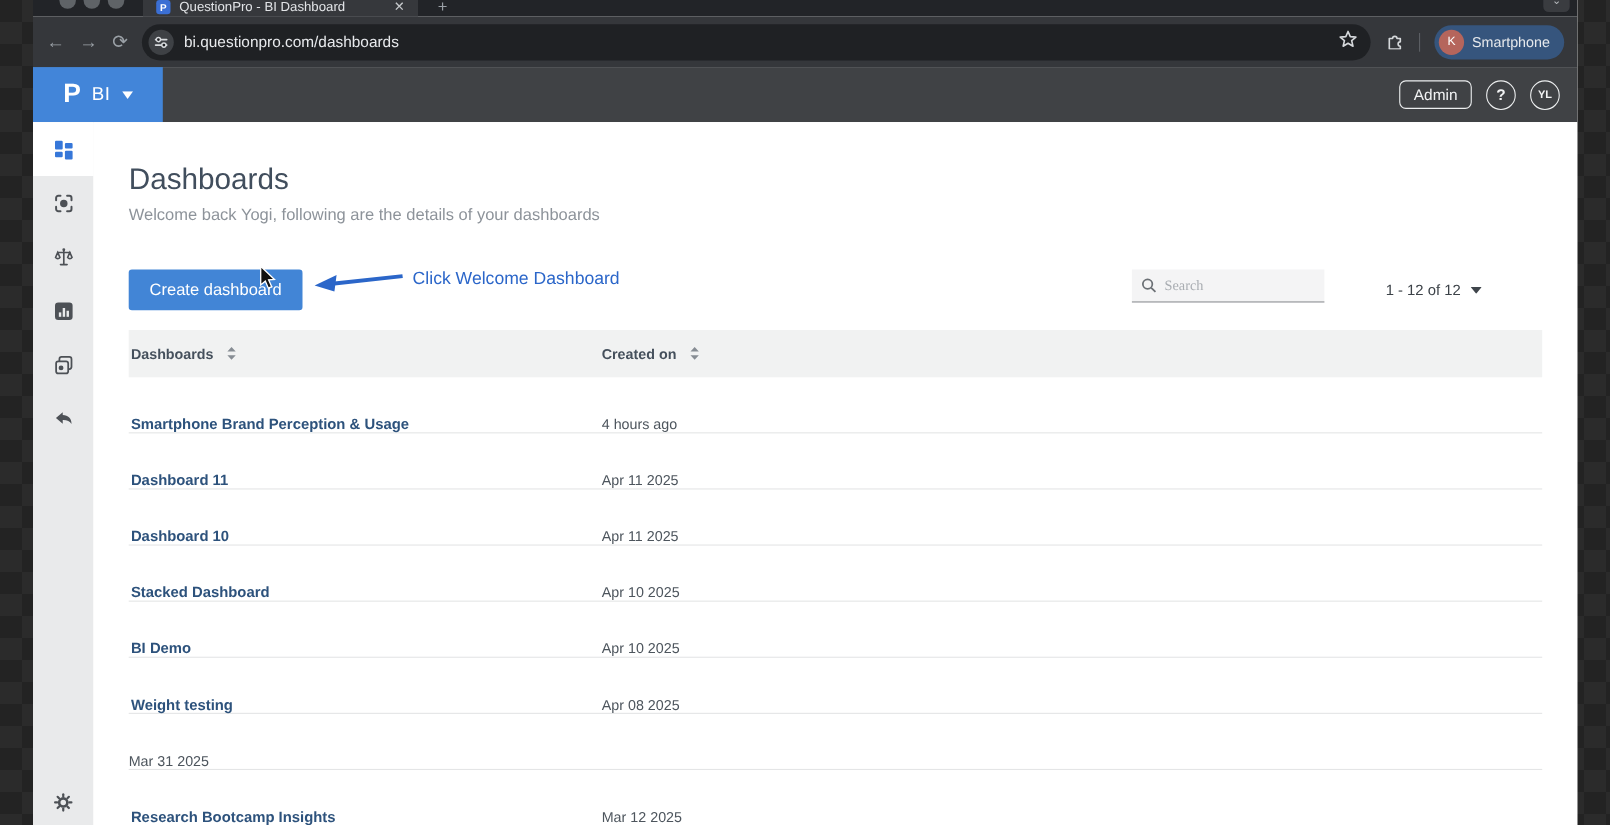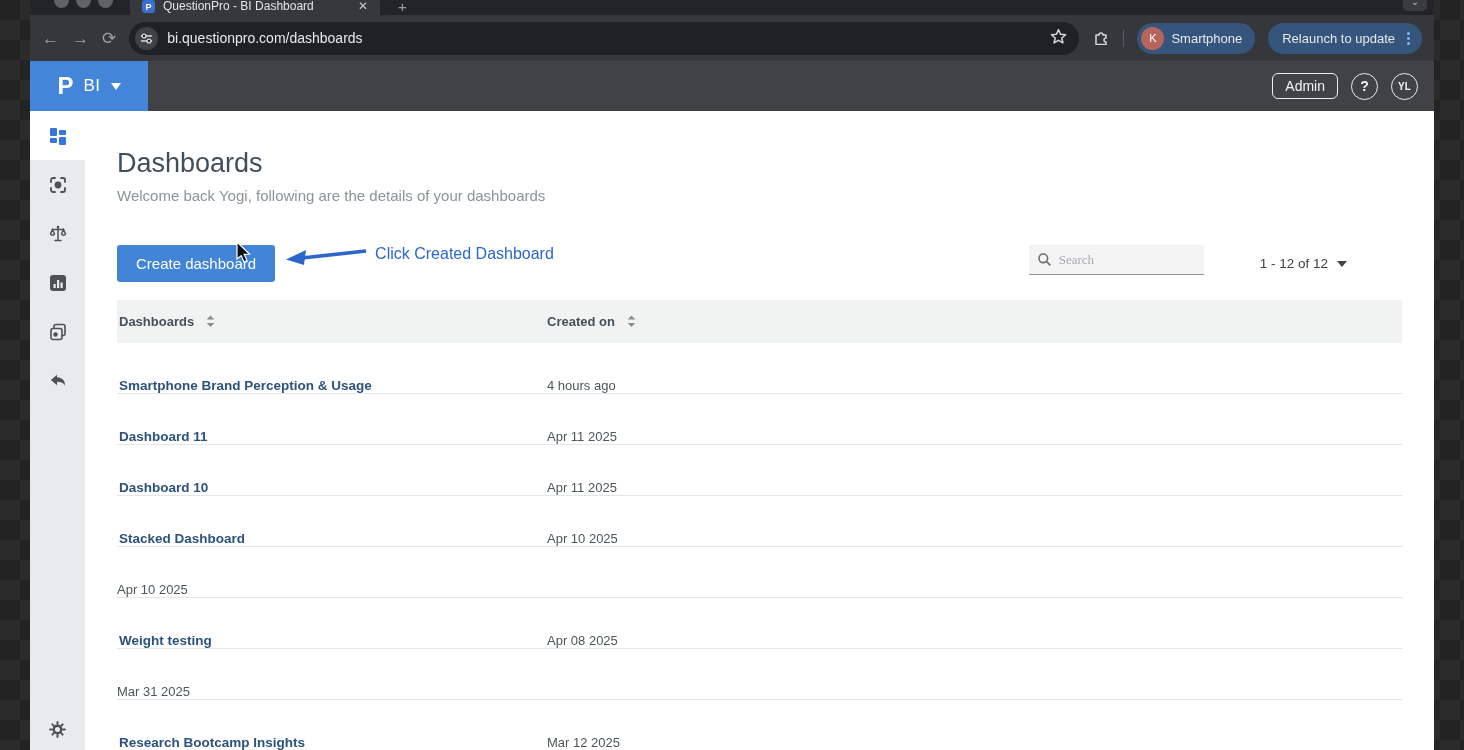--- a/index.html
+++ b/index.html
@@ -143,28 +143,20 @@
     <span>
       <svg width="18" height="18" viewBox="0 0 18 18">
           <path d="M4 8 h3 a2 2 0 1 1 4 0 h3 v3 a2 2 0 1 0 0 4 v2.5 H4 z" fill="none" stroke="#d5d8db" stroke-width="1.5" stroke-linejoin="round"></path>
         </svg>
     </span>
     <span class="tb-sep"></span>
     <div class="pill profile">
       <span class="avatar-k">K</span>
       <span>Smartphone</span>
     </div>
-    <div class="pill relaunch">
-      <span>Relaunch to update</span>
-      <span class="kebab">
-          <i></i>
-          <i></i>
-          <i></i>
-        </span>
-    </div>
   </div>
 
   <div class="appheader">
     <div class="logo-block">
       <span class="logo-p">P</span>
       <span class="logo-bi">BI</span>
       <svg width="10" height="7" viewBox="0 0 10 7">
           <path d="M0 0 h10 L5 7 z" fill="#fff"></path>
         </svg>
     </div>
@@ -255,21 +247,21 @@
     <div class="content">
       <div class="page-title">Dashboards</div>
       <div class="page-sub">Welcome back Yogi, following are the details of your dashboards</div>
 
       <div class="controls">
         <button class="create-btn">Create dashboard</button>
         <svg class="annot-arrow" width="84" height="22" viewBox="0 0 84 22">
           <line x1="82" y1="6" x2="18" y2="13" stroke="#2b66c9" stroke-width="3.6"></line>
           <path d="M2 14.5 L22 5 L20 20 z" fill="#2b66c9"></path>
         </svg>
-        <span class="annot-text">Click Created Dashboard</span>
+        <span class="annot-text">Click Welcome Dashboard</span>
         <span class="ctrl-spacer"></span>
         <div class="searchbox">
           <svg width="15" height="15" viewBox="0 0 16 16">
               <circle cx="6.7" cy="6.7" r="4.6" fill="none" stroke="#6b7075" stroke-width="1.7"></circle>
               <line x1="10.3" y1="10.3" x2="14.3" y2="14.3" stroke="#6b7075" stroke-width="1.7"></line>
             </svg>
           <input type="text" placeholder="Search" style="">
         </div>
         <div class="pagination">
           <span>1 - 12 of 12</span>
@@ -305,20 +297,21 @@
             </div>
             <div class="trow">
               <span class="tname">Dashboard 10</span>
               <span class="tdate">Apr 11 2025</span>
             </div>
             <div class="trow">
               <span class="tname">Stacked Dashboard</span>
               <span class="tdate">Apr 10 2025</span>
             </div>
             <div class="trow">
+              <span class="tname">BI Demo</span>
               <span class="tdate">Apr 10 2025</span>
             </div>
             <div class="trow">
               <span class="tname">Weight testing</span>
               <span class="tdate">Apr 08 2025</span>
             </div>
             <div class="trow">
               <span class="tdate">Mar 31 2025</span>
             </div>
             <div class="trow">

